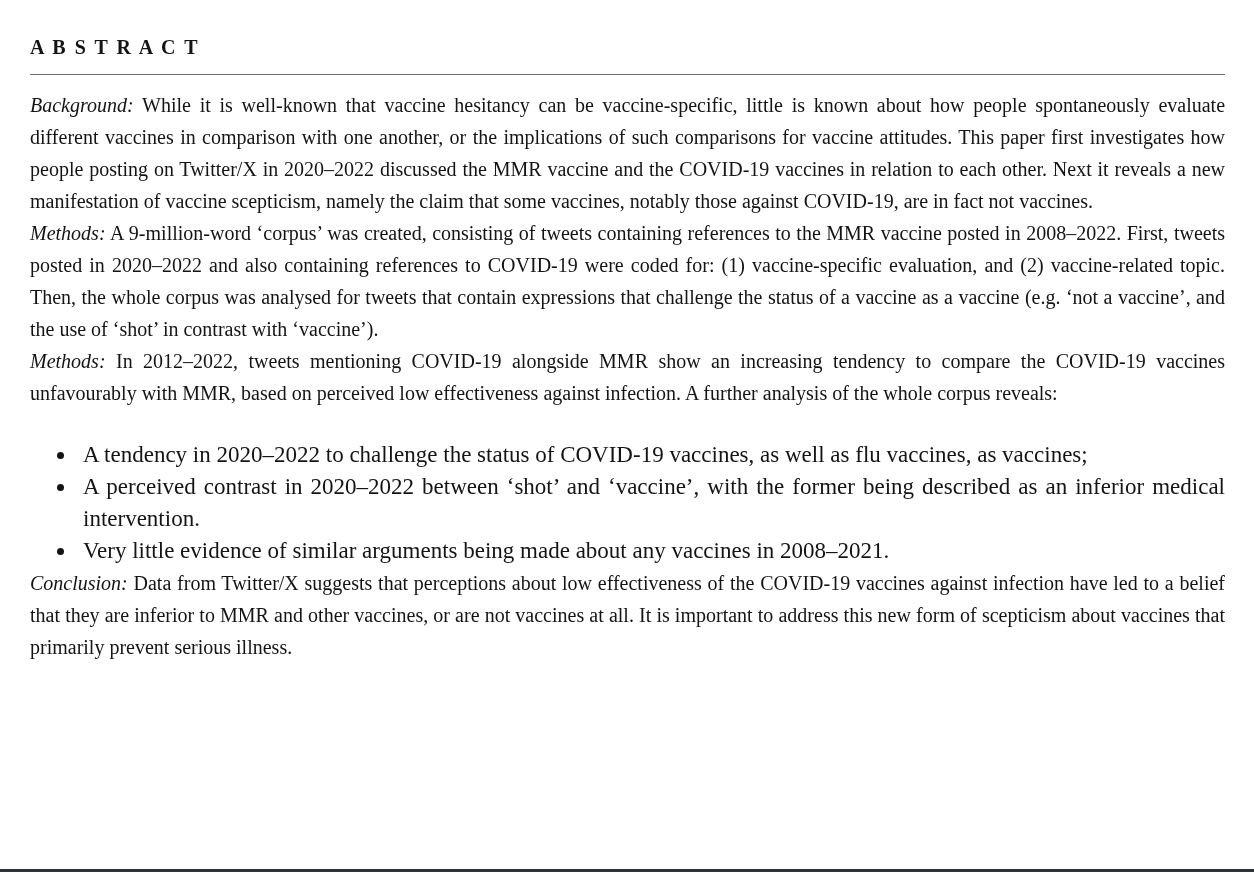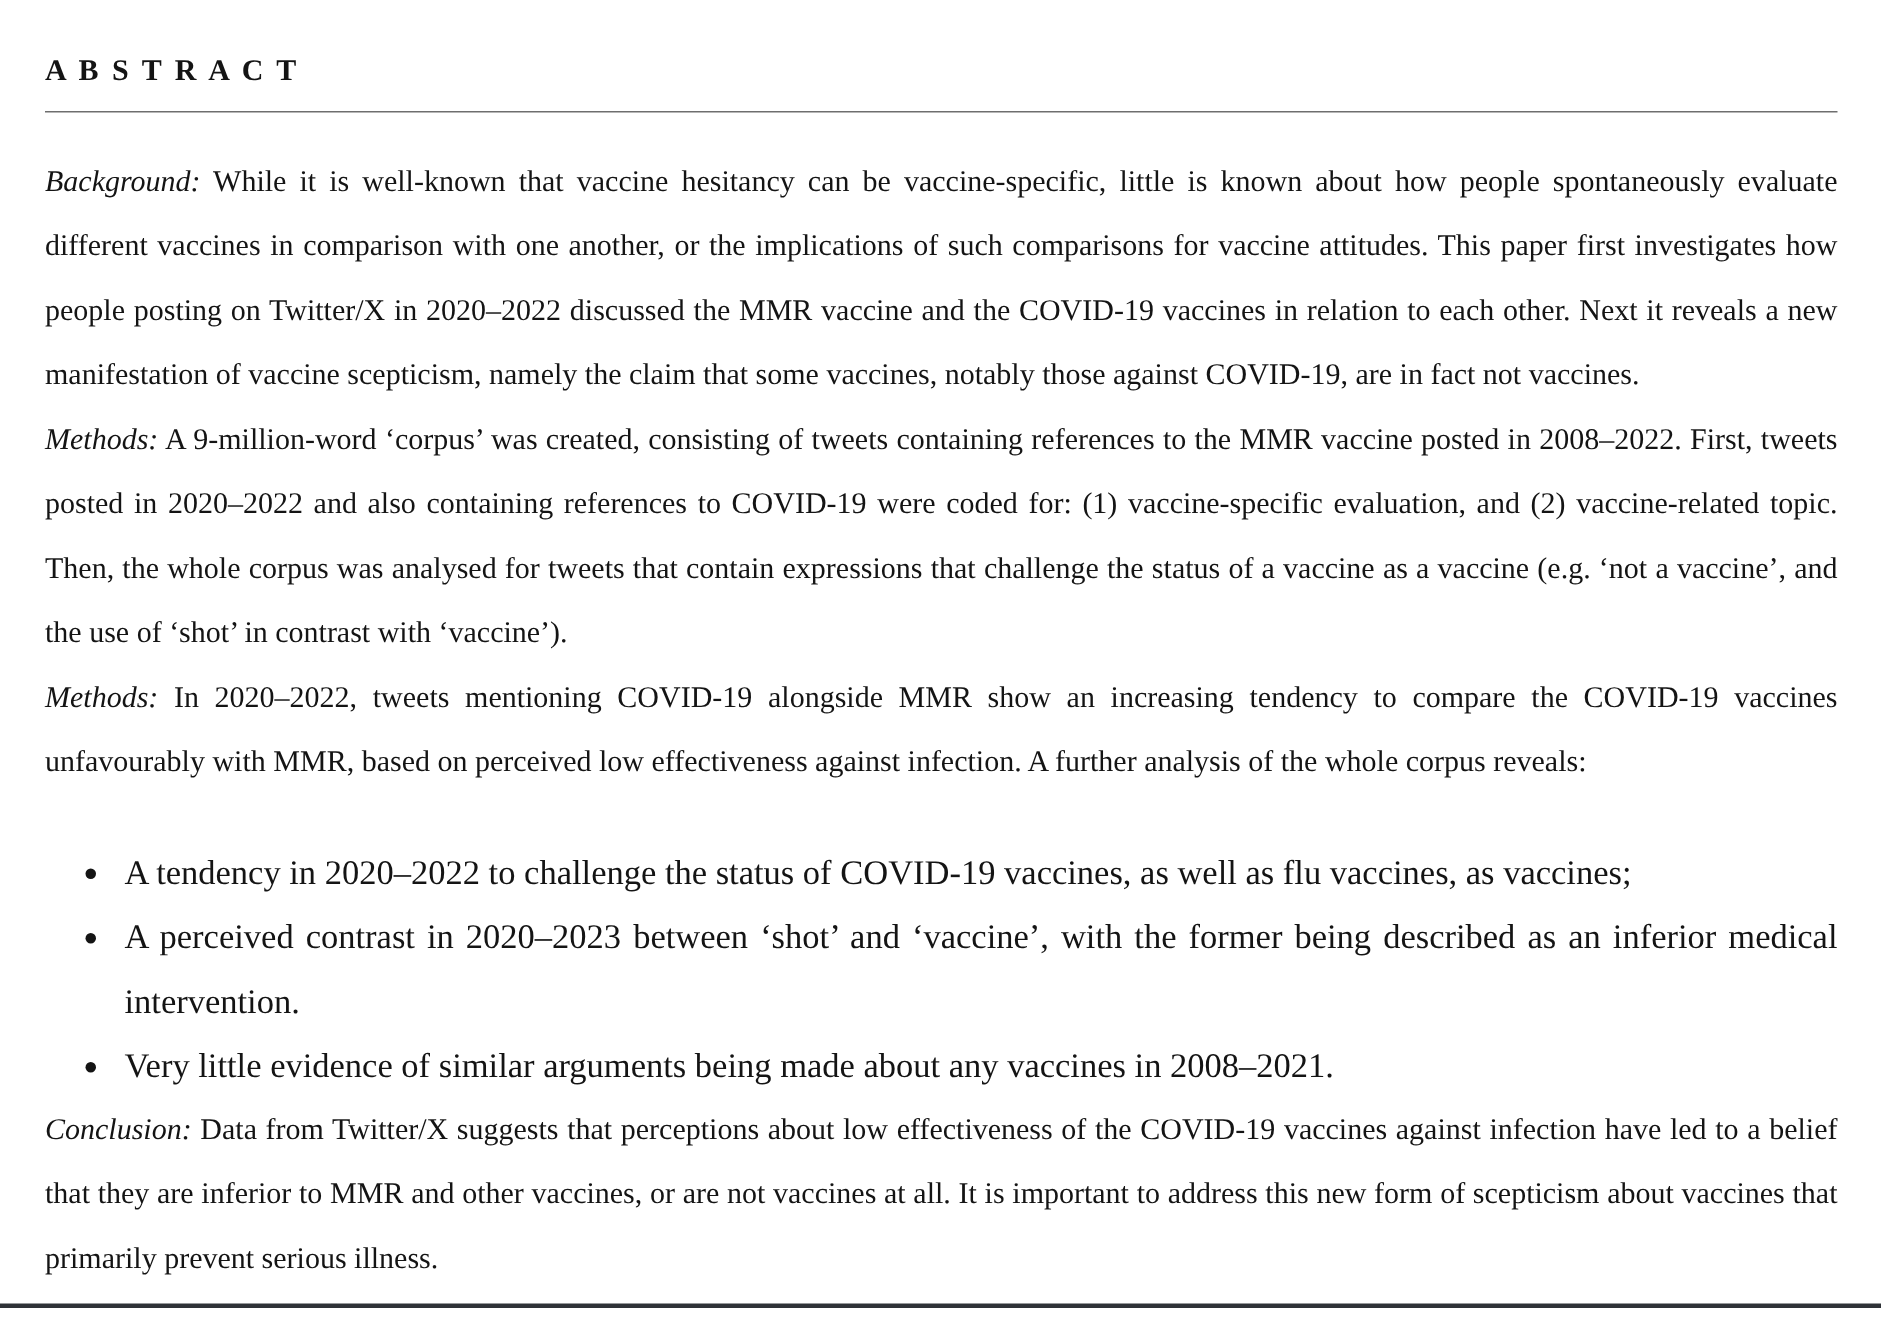--- a/index.html
+++ b/index.html
@@ -28,23 +28,23 @@
     font-weight: 600;
     letter-spacing: 2px;
     color: #141414;
   }
   .heading-divider {
     border: none;
     border-top: 1px solid #6e6e6e;
     margin: 15px 0 0 0;
   }
   .abstract-body {
-    margin-top: 25px;
+    margin-top: 14px;
     font-size: 20px;
-    line-height: 43px;
+    line-height: 32px;
     text-align: justify;
   }
   .abstract-body p {
     margin: 0;
   }
   .para-label {
     font-style: italic;
   }
   ul.findings-list {
     margin: 30px 0 0 0;
@@ -73,25 +73,25 @@
     <h1 class="abstract-heading">A B S T R A C T</h1>
 
     <hr class="heading-divider">
 
     <div class="abstract-body">
 
       <p><span class="para-label">Background:</span> <span>While it is well-known that vaccine hesitancy can be vaccine-specific, little is known about how people spontaneously evaluate different vaccines in comparison with one another, or the implications of such comparisons for vaccine attitudes. This paper first investigates how people posting on Twitter/X in 2020–2022 discussed the MMR vaccine and the COVID-19 vaccines in relation to each other. Next it reveals a new manifestation of vaccine scepticism, namely the claim that some vaccines, notably those against COVID-19, are in fact not vaccines.</span></p>
 
       <p><span class="para-label">Methods:</span> <span>A 9-million-word ‘corpus’ was created, consisting of tweets containing references to the MMR vaccine posted in 2008–2022. First, tweets posted in 2020–2022 and also containing references to COVID-19 were coded for: (1) vaccine-specific evaluation, and (2) vaccine-related topic. Then, the whole corpus was analysed for tweets that contain expressions that challenge the status of a vaccine as a vaccine (e.g. ‘not a vaccine’, and the use of ‘shot’ in contrast with ‘vaccine’).</span></p>
 
-      <p><span class="para-label">Methods:</span> <span>In 2020–2022, tweets mentioning COVID-19 alongside MMR show an increasing tendency to compare the COVID-19 vaccines unfavourably with MMR, based on perceived low effectiveness against infection. A further analysis of the whole corpus reveals:</span></p>
+      <p><span class="para-label">Methods:</span> <span>In 2012–2022, tweets mentioning COVID-19 alongside MMR show an increasing tendency to compare the COVID-19 vaccines unfavourably with MMR, based on perceived low effectiveness against infection. A further analysis of the whole corpus reveals:</span></p>
 
       <ul class="findings-list">
         <li>A tendency in 2020–2022 to challenge the status of COVID-19 vaccines, as well as flu vaccines, as vaccines;</li>
-        <li>A perceived contrast in 2020–2023 between ‘shot’ and ‘vaccine’, with the former being described as an inferior medical intervention.</li>
+        <li>A perceived contrast in 2020–2022 between ‘shot’ and ‘vaccine’, with the former being described as an inferior medical intervention.</li>
         <li>Very little evidence of similar arguments being made about any vaccines in 2008–2021.</li>
       </ul>
 
       <p><span class="para-label">Conclusion:</span> <span>Data from Twitter/X suggests that perceptions about low effectiveness of the COVID-19 vaccines against infection have led to a belief that they are inferior to MMR and other vaccines, or are not vaccines at all. It is important to address this new form of scepticism about vaccines that primarily prevent serious illness.</span></p>
 
     </div>
   </div>
 
   <div class="bottom-divider"></div>
 </div>

